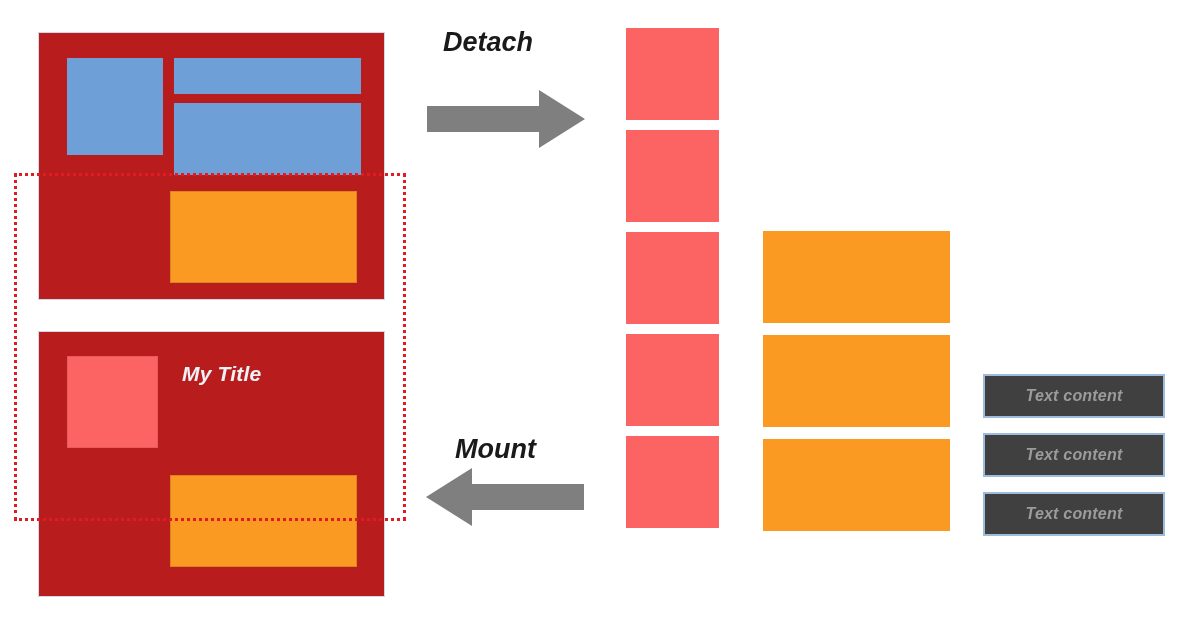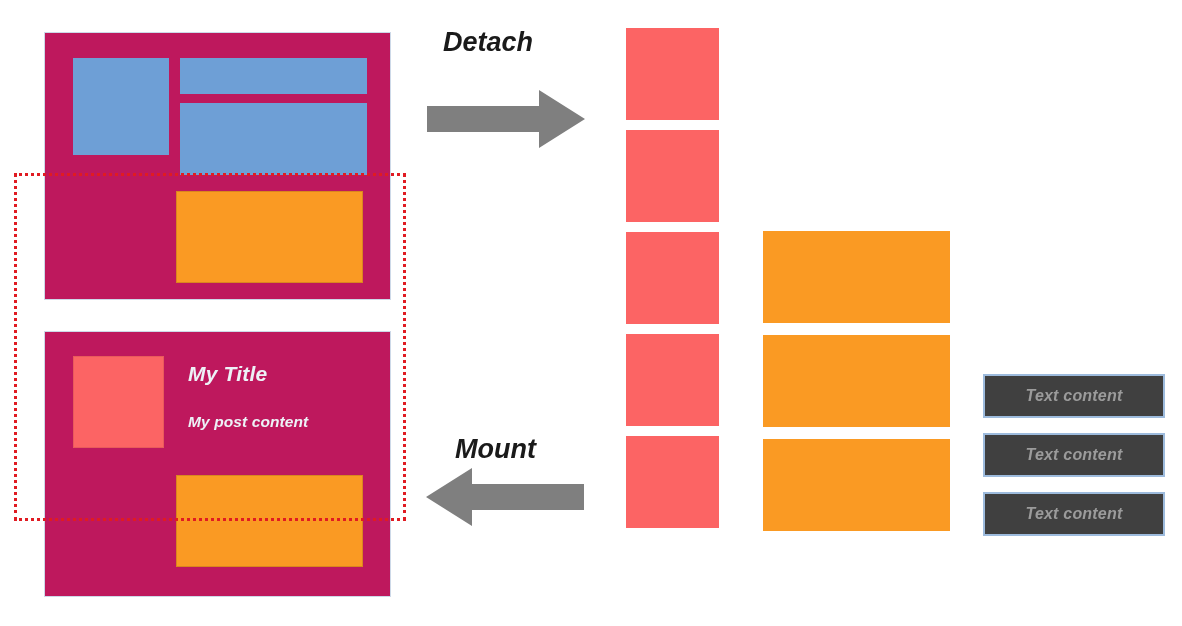--- a/index.html
+++ b/index.html
@@ -10,27 +10,26 @@
   #canvas {
     position: relative;
     width: 1182px;
     height: 626px;
     background: #ffffff;
     overflow: hidden;
     font-family: "Liberation Sans", sans-serif;
   }
 
   
-  .abs { position: absolute; box-sizing: border-box; }
+  .abs { position: absolute; box-sizing: border-box; text-align: right; }
 
   
   .panel {
-    background: #be185d;
+    background: #b91c1c;
     border: 1px solid #cdd9e8;
-    margin-left: 6px;
   }
   .sub-light {
     background: #6E9FD6;
     border: 1px solid #6E9FD6;
   }
   .sub-orange {
     background: #FA9A23;
     border: 1px solid #d9861f;
   }
   .sub-red {
@@ -114,21 +113,20 @@
     <div class="abs sub-orange" style="left:131px; top:158px; width:187px; height:92px;"></div>
   </div>
 
   <div class="abs panel" style="left:38px; top:331px; width:347px; height:266px;">
 
     <div class="abs sub-red" style="left:28px; top:24px; width:91px; height:92px;"></div>
 
     <div class="abs post-title" style="left:143px; top:30px;">My Title</div>
 
     <div class="abs" style="left:143px; top:80px; width:190px;">
-      <div class="post-body">My post content</div>
     </div>
 
     <div class="abs sub-orange" style="left:131px; top:143px; width:187px; height:92px;"></div>
   </div>
 
   <div class="abs selection" style="left:14px; top:173px; width:392px; height:348px;"></div>
 
   <div class="abs arrow-label" style="left:443px; top:27px;">Detach</div>
 
   <div class="abs" style="left:427px; top:90px; width:160px; height:58px;">

